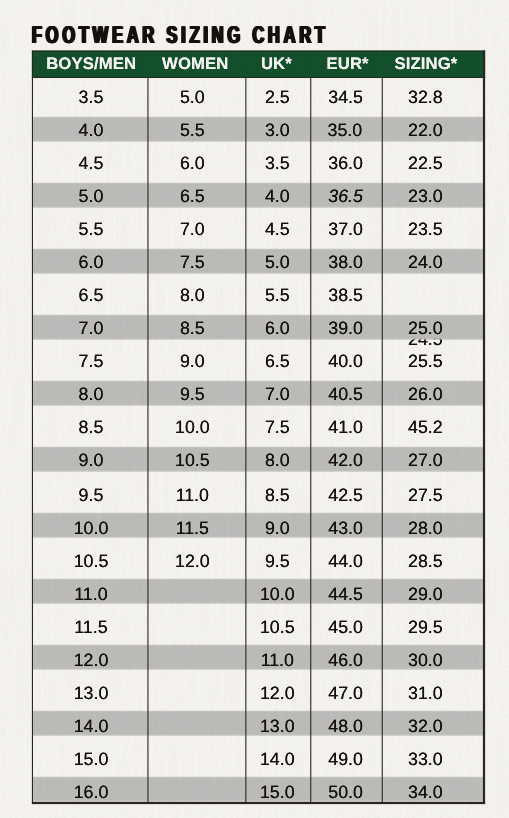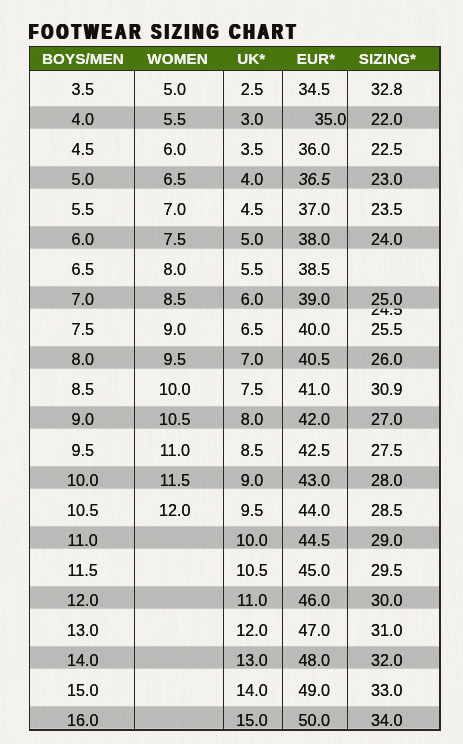--- a/index.html
+++ b/index.html
@@ -21,21 +21,21 @@
     position:absolute;left:29.0px;top:21.0px;
     font-weight:bold;font-size:22px;line-height:22px;
     color:#15120e;white-space:pre;letter-spacing:5.05px;
     text-shadow:1.5px 0 0 #15120e,-1.5px 0 0 #15120e,0 .3px 0 #15120e,0 -.3px 0 #15120e;
     transform:scaleX(.68);transform-origin:left top;
   }
 
   
   #table{position:absolute;left:29.0px;top:45.9px;width:411.7px;height:685px;}
   #hdr{position:absolute;left:0;top:0;width:100%;height:24.8px;box-sizing:border-box;
-       background:#4d7c0f;border-top:1.3px solid #2b2824;border-bottom:1.45px solid #2b2824;}
+       background:#14532d;border-top:1.3px solid #2b2824;border-bottom:1.45px solid #2b2824;}
   .hcell{position:absolute;top:0;height:100%;
          display:flex;align-items:center;justify-content:center;
          color:#fdfdfc;font-weight:bold;font-size:15.2px;letter-spacing:.1px;white-space:pre;text-shadow:0 0 .35px #fdfdfc;}
   #body{position:absolute;left:0;top:24.8px;right:0;bottom:0;overflow:hidden;background:#fffdfa;}
   .band{position:absolute;left:0;width:100%;height:22.6px;
         background:linear-gradient(to bottom,rgba(197,196,194,.55) 0,#c5c4c2 1.3px,#c5c4c2 21.3px,rgba(197,196,194,.55) 100%);}
   .vline{position:absolute;top:0;bottom:0;width:1.45px;background:#2b2824;}
   .lline{position:absolute;left:0;top:0;bottom:0;width:1.4px;background:#2b2824;}
   .rline{position:absolute;right:0;top:0;bottom:0;width:1.4px;background:#2b2824;}
   #botline{position:absolute;left:-.1px;right:-.1px;top:683.5px;height:1.4px;background:#2b2824;}
@@ -61,21 +61,21 @@
   <div id="body">
       <div class="cell" style="left: 1px; width: 105.4px; top: 10.7px;">3.5</div>
       <div class="cell" style="left: 101.4px; width: 88.9px; top: 10.7px;">5.0</div>
       <div class="cell" style="left: 193.5px; width: 59.2px; top: 10.7px;">2.5</div>
       <div class="cell" style="left: 252.7px; width: 65px; top: 10.7px;">34.5</div>
       <div class="cell" style="left: 311.1px; width: 93.2px; top: 10.7px;">32.8</div>
       <div class="band" style="top: 35.51px;"></div>
       <div class="cell" style="left: 1px; width: 105.4px; top: 40.71px;">4.0</div>
       <div class="cell" style="left: 101.4px; width: 88.9px; top: 40.71px;">5.5</div>
       <div class="cell" style="left: 193.5px; width: 59.2px; top: 40.71px;">3.0</div>
-      <div class="cell" style="left: 269px; width: 65px; top: 40.71px;">35.0</div>
+      <div class="cell" style="left: 252px; width: 65px; top: 40.71px;">35.0</div>
       <div class="cell" style="left: 311.1px; width: 93.2px; top: 40.71px;">22.0</div>
       <div class="cell" style="left: 1px; width: 105.4px; top: 70.72px;">4.5</div>
       <div class="cell" style="left: 101.4px; width: 88.9px; top: 70.72px;">6.0</div>
       <div class="cell" style="left: 193.5px; width: 59.2px; top: 70.72px;">3.5</div>
       <div class="cell" style="left: 252.7px; width: 65px; top: 70.72px;">36.0</div>
       <div class="cell" style="left: 311.1px; width: 93.2px; top: 70.72px;">22.5</div>
       <div class="band" style="top: 95.53px;"></div>
       <div class="cell" style="left: 1px; width: 105.4px; top: 100.73px;">5.0</div>
       <div class="cell" style="left: 101.4px; width: 88.9px; top: 100.73px;">6.5</div>
       <div class="cell" style="left: 193.5px; width: 59.2px; top: 100.73px;">4.0</div>
@@ -111,21 +111,21 @@
       <div class="band" style="top: 275.59px;"></div>
       <div class="cell" style="left: 1px; width: 105.4px; top: 280.79px;">8.0</div>
       <div class="cell" style="left: 101.4px; width: 88.9px; top: 280.79px;">9.5</div>
       <div class="cell" style="left: 193.5px; width: 59.2px; top: 280.79px;">7.0</div>
       <div class="cell" style="left: 252.7px; width: 65px; top: 280.79px;">40.5</div>
       <div class="cell" style="left: 311.1px; width: 93.2px; top: 280.79px;">26.0</div>
       <div class="cell" style="left: 1px; width: 105.4px; top: 310.8px;">8.5</div>
       <div class="cell" style="left: 101.4px; width: 88.9px; top: 310.8px;">10.0</div>
       <div class="cell" style="left: 193.5px; width: 59.2px; top: 310.8px;">7.5</div>
       <div class="cell" style="left: 252.7px; width: 65px; top: 310.8px;">41.0</div>
-      <div class="cell" style="left: 311.1px; width: 93.2px; top: 310.8px;">30.9</div>
+      <div class="cell" style="left: 311.1px; width: 93.2px; top: 310.8px;">45.2</div>
       <div class="band" style="top: 335.61px;"></div>
       <div class="cell" style="left: 1px; width: 105.4px; top: 340.81px;">9.0</div>
       <div class="cell" style="left: 101.4px; width: 88.9px; top: 340.81px;">10.5</div>
       <div class="cell" style="left: 193.5px; width: 59.2px; top: 340.81px;">8.0</div>
       <div class="cell" style="left: 252.7px; width: 65px; top: 340.81px;">42.0</div>
       <div class="cell" style="left: 311.1px; width: 93.2px; top: 340.81px;">27.0</div>
       <div class="cell" style="left: 1px; width: 105.4px; top: 370.82px;">9.5</div>
       <div class="cell" style="left: 101.4px; width: 88.9px; top: 370.82px;">11.0</div>
       <div class="cell" style="left: 193.5px; width: 59.2px; top: 370.82px;">8.5</div>
       <div class="cell" style="left: 252.7px; width: 65px; top: 370.82px;">42.5</div>

